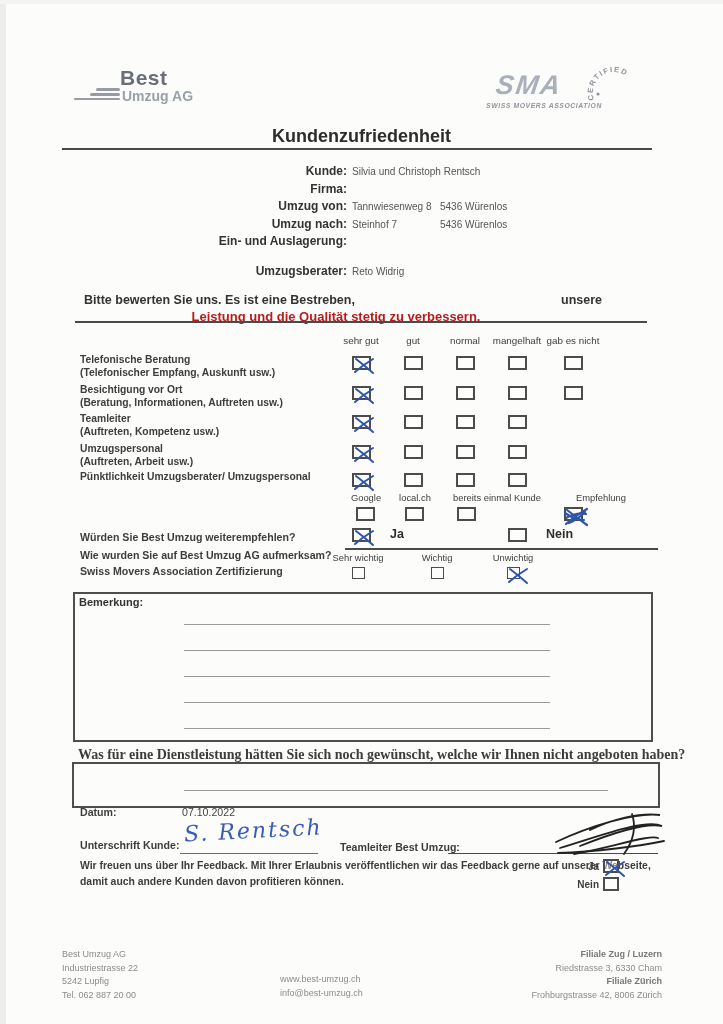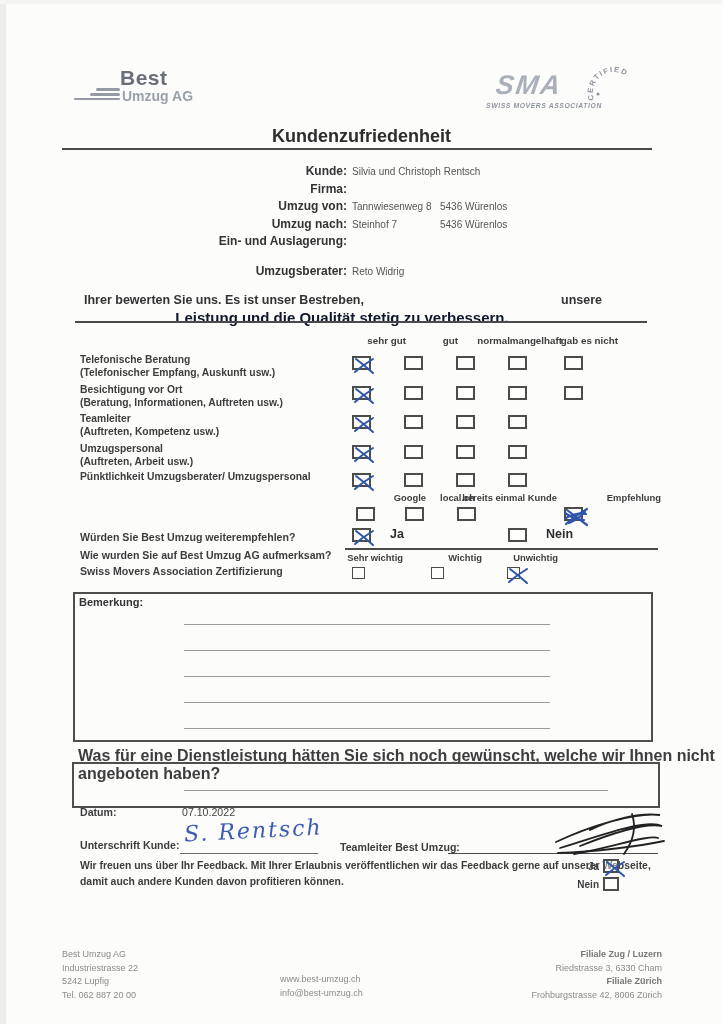--- a/index.html
+++ b/index.html
@@ -25,23 +25,23 @@
   .rule{background:#4a4a4a;height:2px;}
 
   
   .info-row{position:absolute;left:0;width:620px;height:18px;}
   .info-label{position:absolute;left:60px;width:287px;text-align:right;font-weight:bold;font-size:12px;color:#333;}
   .info-val{position:absolute;left:352px;top:2px;font-size:10px;color:#555;}
   .info-val2{position:absolute;left:440px;top:2px;font-size:10px;color:#555;}
 
   .intro1{left:84px;top:293px;font-size:12.5px;font-weight:bold;color:#333;}
   .intro1r{left:500px;top:293px;width:102px;text-align:right;font-size:12.5px;font-weight:bold;color:#333;}
-  .intro2{left:12px;top:309px;width:660px;text-align:center;font-size:15px;font-weight:bold;color:#0f172a;}
-
-  .colhdr{position:absolute;width:90px;text-align:right;font-size:9.8px;font-weight:bold;color:#3d3d3d;}
+  .intro2{left:6px;top:309px;width:660px;text-align:center;font-size:13px;font-weight:bold;color:#b91c1c;}
+
+  .colhdr{position:absolute;width:90px;text-align:center;font-size:9.8px;font-weight:normal;color:#3d3d3d;}
   .rowlabel{position:absolute;left:80px;width:260px;font-size:10.3px;font-weight:bold;color:#3d3d3d;line-height:13px;}
   .q-label{position:absolute;left:80px;font-size:10.6px;font-weight:bold;color:#3d3d3d;}
 
   .cb{position:absolute;width:19px;height:14px;border:2px solid #4c4c4c;background:rgba(255,255,255,.4);box-sizing:border-box;}
   .cb svg{position:absolute;left:-4px;top:-5px;overflow:visible;}
   .cb.sm{width:13px;height:12px;border-width:1.8px;}
   .cb.cn{width:16px;height:14px;}
 
   .janein{position:absolute;font-size:12.5px;font-weight:bold;color:#2e2e2e;}
 
@@ -119,21 +119,21 @@
         <span class="info-label">Ein- und Auslagerung:</span>
                  <span class="info-val"></span>
                  <span class="info-val2"></span>
       </div>
     </div>
   <div class="info-row abs" style="top:264px;">
     <span class="info-label">Umzugsberater:</span>
     <span class="info-val">Reto Widrig</span>
   </div>
 
-  <div class="abs intro1">Ihrer bewerten Sie uns. Es ist unser Bestreben,</div>
+  <div class="abs intro1">Bitte bewerten Sie uns. Es ist eine Bestreben,</div>
   <div class="abs intro1r">unsere</div>
   <div class="abs intro2">Leistung und die Qualität stetig zu verbessern.</div>
   <div class="abs rule" style="left:75px;top:321px;width:572px;"></div>
 
   <div id="rating-grid"></div>
 
   <div class="q-label" style="top:505px;margin-top:44px;">Wie wurden Sie auf Best Umzug AG aufmerksam?</div>
   <div id="source-options"></div>
 
   <div class="q-label" style="top:531px;">Würden Sie Best Umzug weiterempfehlen?</div>
@@ -147,21 +147,21 @@
 
   <div class="bigbox" style="left:73px;top:592px;width:576px;height:146px;">
     <span class="boxlabel">Bemerkung:</span>
     <span class="wline" style="left:109px;top:30px;width:366px;"></span>
     <span class="wline" style="left:109px;top:56px;width:366px;"></span>
     <span class="wline" style="left:109px;top:82px;width:366px;"></span>
     <span class="wline" style="left:109px;top:108px;width:366px;"></span>
     <span class="wline" style="left:109px;top:134px;width:366px;"></span>
   </div>
 
-  <div class="q-label" style="left:78px;top:747px;font-size:16px;">Was für eine Dienstleistung hätten Sie sich noch gewünscht, welche wir Ihnen nicht angeboten haben?</div>
+  <div class="q-label" style="left:78px;top:747px;font-size:14px;font-family:Liberation Serif, serif;">Was für eine Dienstleistung hätten Sie sich noch gewünscht, welche wir Ihnen nicht angeboten haben?</div>
   <div class="bigbox" style="left:72px;top:762px;width:584px;height:42px;">
     <span class="wline" style="left:110px;top:26px;width:424px;"></span>
   </div>
 
   <span class="small-label" style="left:80px;top:806px;">Datum:</span>
   <span class="date-val" style="left:182px;top:806px;">07.10.2022</span>
 
   <span class="small-label" style="left:80px;top:839px;">Unterschrift Kunde:</span>
   <span class="signature" style="left:184px;top:818px;">S. Rentsch</span>
   <span class="sigline" style="left:180px;top:853px;width:138px;"></span>

